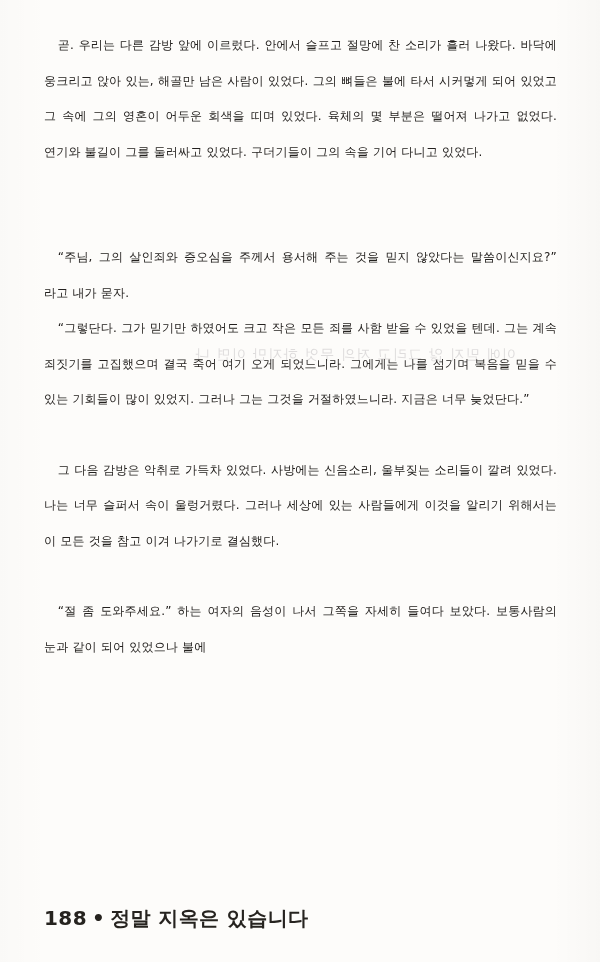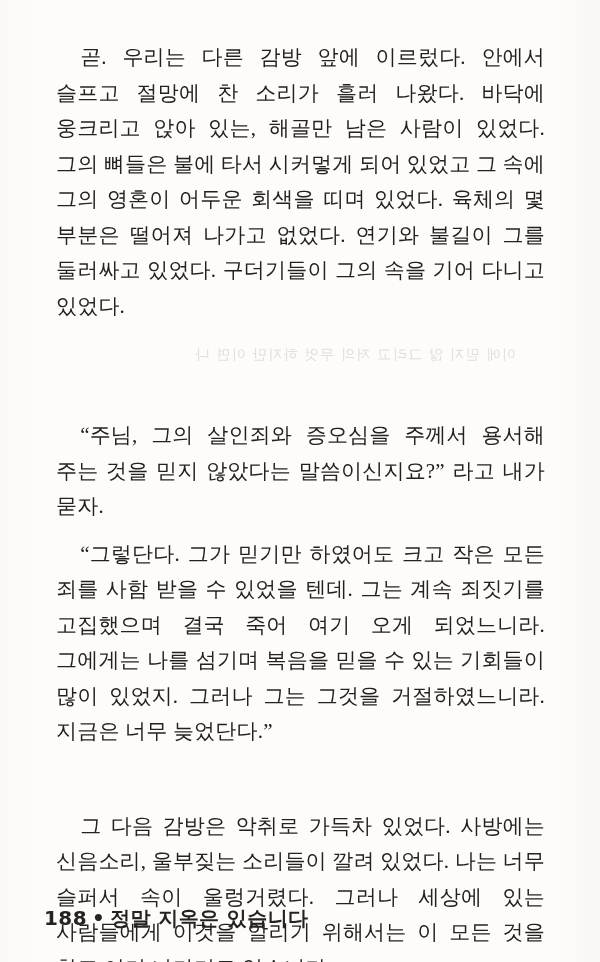--- a/index.html
+++ b/index.html
@@ -22,30 +22,29 @@
       linear-gradient(to right, rgba(0,0,0,0.012), rgba(0,0,0,0.0) 8%, rgba(0,0,0,0.0) 92%, rgba(0,0,0,0.02)),
       #fdfcfa;
   }
   .text-column {
     position: absolute;
     left: 44px;
     top: 28px;
     width: 513px;
   }
   p.para {
-    margin: 12px;
-    font-size: 21px;
+    margin: 0;
+    font-size: 12px;
     line-height: 35.5px;
     color: #23201e;
     text-align: justify;
     text-justify: inter-character;
     letter-spacing: 0.2px;
     word-break: keep-all;
     text-indent: 1.15em;
-    font-family: Liberation Serif, serif;
   }
   p.para + p.para {
     margin-top: 0;
   }
   .gap {
     height: 35px;
   }
   
   .bleed {
     position: absolute;
@@ -95,24 +94,25 @@
 
 
     <div class="gap"></div>
 
     <p class="para">“주님, 그의 살인죄와 증오심을 주께서 용서해 주는 것을 믿지 않았다는 말씀이신지요?” 라고 내가 묻자.</p>
 
     <p class="para">“그렇단다. 그가 믿기만 하였어도 크고 작은 모든 죄를 사함 받을 수 있었을 텐데. 그는 계속 죄짓기를 고집했으며 결국 죽어 여기 오게 되었느니라. 그에게는 나를 섬기며 복음을 믿을 수 있는 기회들이 많이 있었지. 그러나 그는 그것을 거절하였느니라. 지금은 너무 늦었단다.”</p>
 
     <div class="gap"></div>
 
-    <p class="para">그 다음 감방은 악취로 가득차 있었다. 사방에는 신음소리, 울부짖는 소리들이 깔려 있었다. 나는 너무 슬퍼서 속이 울렁거렸다. 그러나 세상에 있는 사람들에게 이것을 알리기 위해서는 이 모든 것을 참고 이겨 나가기로 있습니다.</p>
+    <p class="para">그 다음 감방은 악취로 가득차 있었다. 사방에는 신음소리, 울부짖는 소리들이 깔려 있었다. 나는 너무 슬퍼서 속이 울렁거렸다. 그러나 세상에 있는 사람들에게 이것을 알리기 위해서는 이 모든 것을 참고 이겨 나가기로 결심했다.</p>
 
     <div class="gap"></div>
 
+    <p class="para">“절 좀 도와주세요.” 하는 여자의 음성이 나서 그쪽을 자세히 들여다 보았다. 보통사람의 눈과 같이 되어 있었으나 불에</p>
 
   </div>
 
   <div class="footer">
     <span class="pagenum">188</span><span class="sep">•</span><span class="title">정말 지옥은 있습니다</span>
   </div>
 
 </div>
 
 </body></html>

